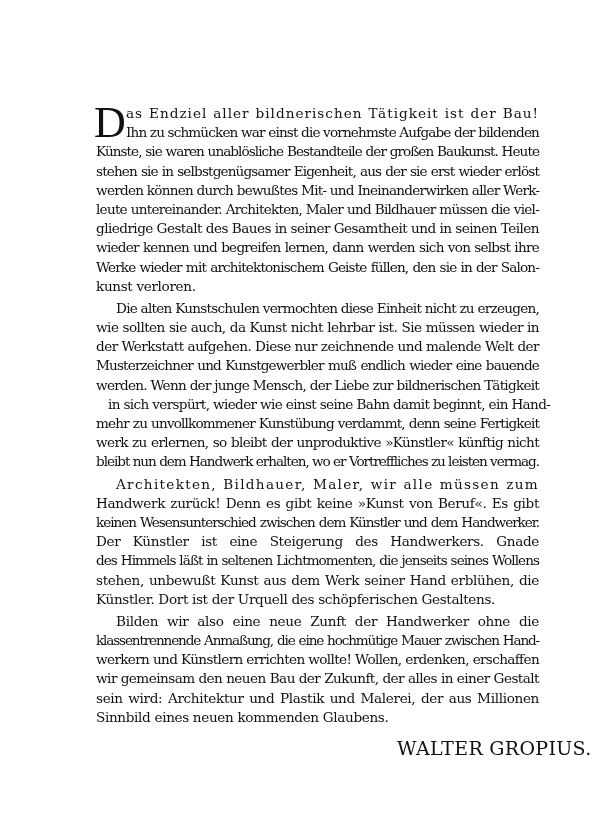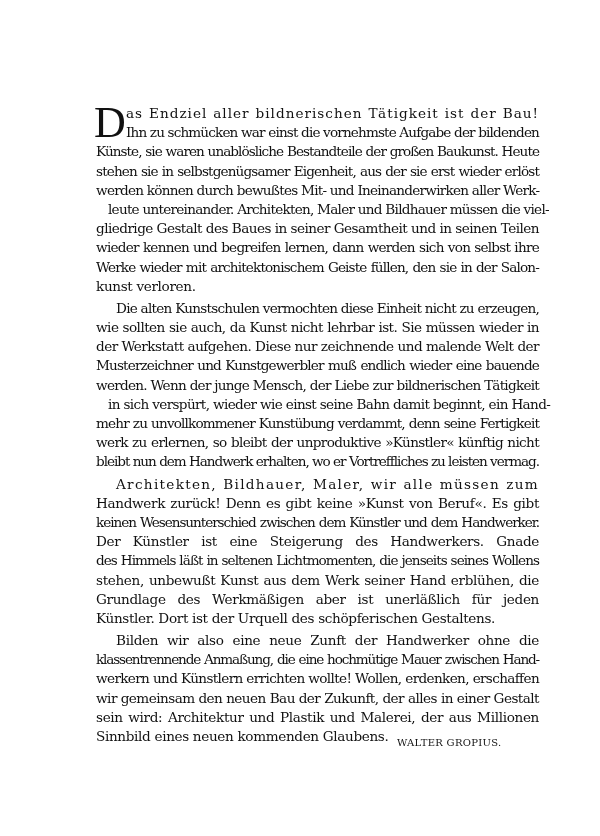--- a/index.html
+++ b/index.html
@@ -61,38 +61,38 @@
       font-family: "Liberation Serif", "DejaVu Serif", serif;
       font-weight: normal;
     }
     .dc-line {
       padding-left: 30px;
     }
     .signature {
       position: absolute;
       left: 397px;
       top: 737px;
-      font-size: 10px;
+      font-size: 19px;
       letter-spacing: 0.3px;
       font-family: "DejaVu Serif", "Liberation Serif", serif;
     }
   </style>
 </head>
 <body>
 
 <div class="page">
 
   <div class="para dropcap-wrap">
     <span class="dropcap">D</span>
     <span class="line dc-line spaced" style="letter-spacing: 1px;">as Endziel aller bildnerischen Tätigkeit ist der Bau!</span>
     <span class="line dc-line" style="letter-spacing: -0.85px;">Ihn zu schmücken war einst die vornehmste Aufgabe der bildenden</span>
     <span class="line" style="letter-spacing: -0.95px;">Künste, sie waren unablösliche Bestandteile der großen Baukunst. Heute</span>
     <span class="line" style="letter-spacing: -0.85px;">stehen sie in selbstgenügsamer Eigenheit, aus der sie erst wieder erlöst</span>
     <span class="line" style="letter-spacing: -0.75px;">werden können durch bewußtes Mit- und Ineinanderwirken aller Werk-</span>
-    <span class="line" style="letter-spacing: -0.75px; margin-left: 12px;">leute untereinander. Architekten, Maler und Bildhauer müssen die viel-</span>
+    <span class="line" style="letter-spacing: -0.75px;">leute untereinander. Architekten, Maler und Bildhauer müssen die viel-</span>
     <span class="line" style="letter-spacing: -0.55px;">gliedrige Gestalt des Baues in seiner Gesamtheit und in seinen Teilen</span>
     <span class="line" style="letter-spacing: -0.75px;">wieder kennen und begreifen lernen, dann werden sich von selbst ihre</span>
     <span class="line" style="letter-spacing: -0.85px;">Werke wieder mit architektonischem Geiste füllen, den sie in der Salon-</span>
     <span class="line last">kunst verloren.</span>
   </div>
 
   <div class="para">
     <span class="line indent" style="letter-spacing: -0.75px;">Die alten Kunstschulen vermochten diese Einheit nicht zu erzeugen,</span>
     <span class="line" style="letter-spacing: -0.55px;">wie sollten sie auch, da Kunst nicht lehrbar ist. Sie müssen wieder in</span>
     <span class="line" style="letter-spacing: -0.55px;">der Werkstatt aufgehen. Diese nur zeichnende und malende Welt der</span>
@@ -104,21 +104,20 @@
     <span class="line" style="letter-spacing: -1.05px;">bleibt nun dem Handwerk erhalten, wo er Vortreffliches zu leisten vermag.</span>
   </div>
 
   <div class="para">
     <span class="line indent spaced" style="letter-spacing: 1.3px;">Architekten, Bildhauer, Maler, wir alle müssen zum</span>
     <span class="line">Handwerk zurück! Denn es gibt keine »Kunst von Beruf«. Es gibt</span>
     <span class="line" style="letter-spacing: -1.05px;">keinen Wesensunterschied zwischen dem Künstler und dem Handwerker.</span>
     <span class="line">Der Künstler ist eine Steigerung des Handwerkers. Gnade</span>
     <span class="line" style="letter-spacing: -0.95px;">des Himmels läßt in seltenen Lichtmomenten, die jenseits seines Wollens</span>
     <span class="line">stehen, unbewußt Kunst aus dem Werk seiner Hand erblühen, die</span>
-    <span class="line">Grundlage des Werkmäßigen aber ist unerläßlich für jeden</span>
     <span class="line last">Künstler. Dort ist der Urquell des schöpferischen Gestaltens.</span>
   </div>
 
   <div class="para">
     <span class="line indent">Bilden wir also eine neue Zunft der Handwerker ohne die</span>
     <span class="line" style="letter-spacing: -1.15px;">klassentrennende Anmaßung, die eine hochmütige Mauer zwischen Hand-</span>
     <span class="line" style="letter-spacing: -0.65px;">werkern und Künstlern errichten wollte! Wollen, erdenken, erschaffen</span>
     <span class="line" style="letter-spacing: -0.55px;">wir gemeinsam den neuen Bau der Zukunft, der alles in einer Gestalt</span>
     <span class="line">sein wird: Architektur und Plastik und Malerei, der aus Millionen</span>
     <span class="line last">Sinnbild eines neuen kommenden Glaubens.</span>

